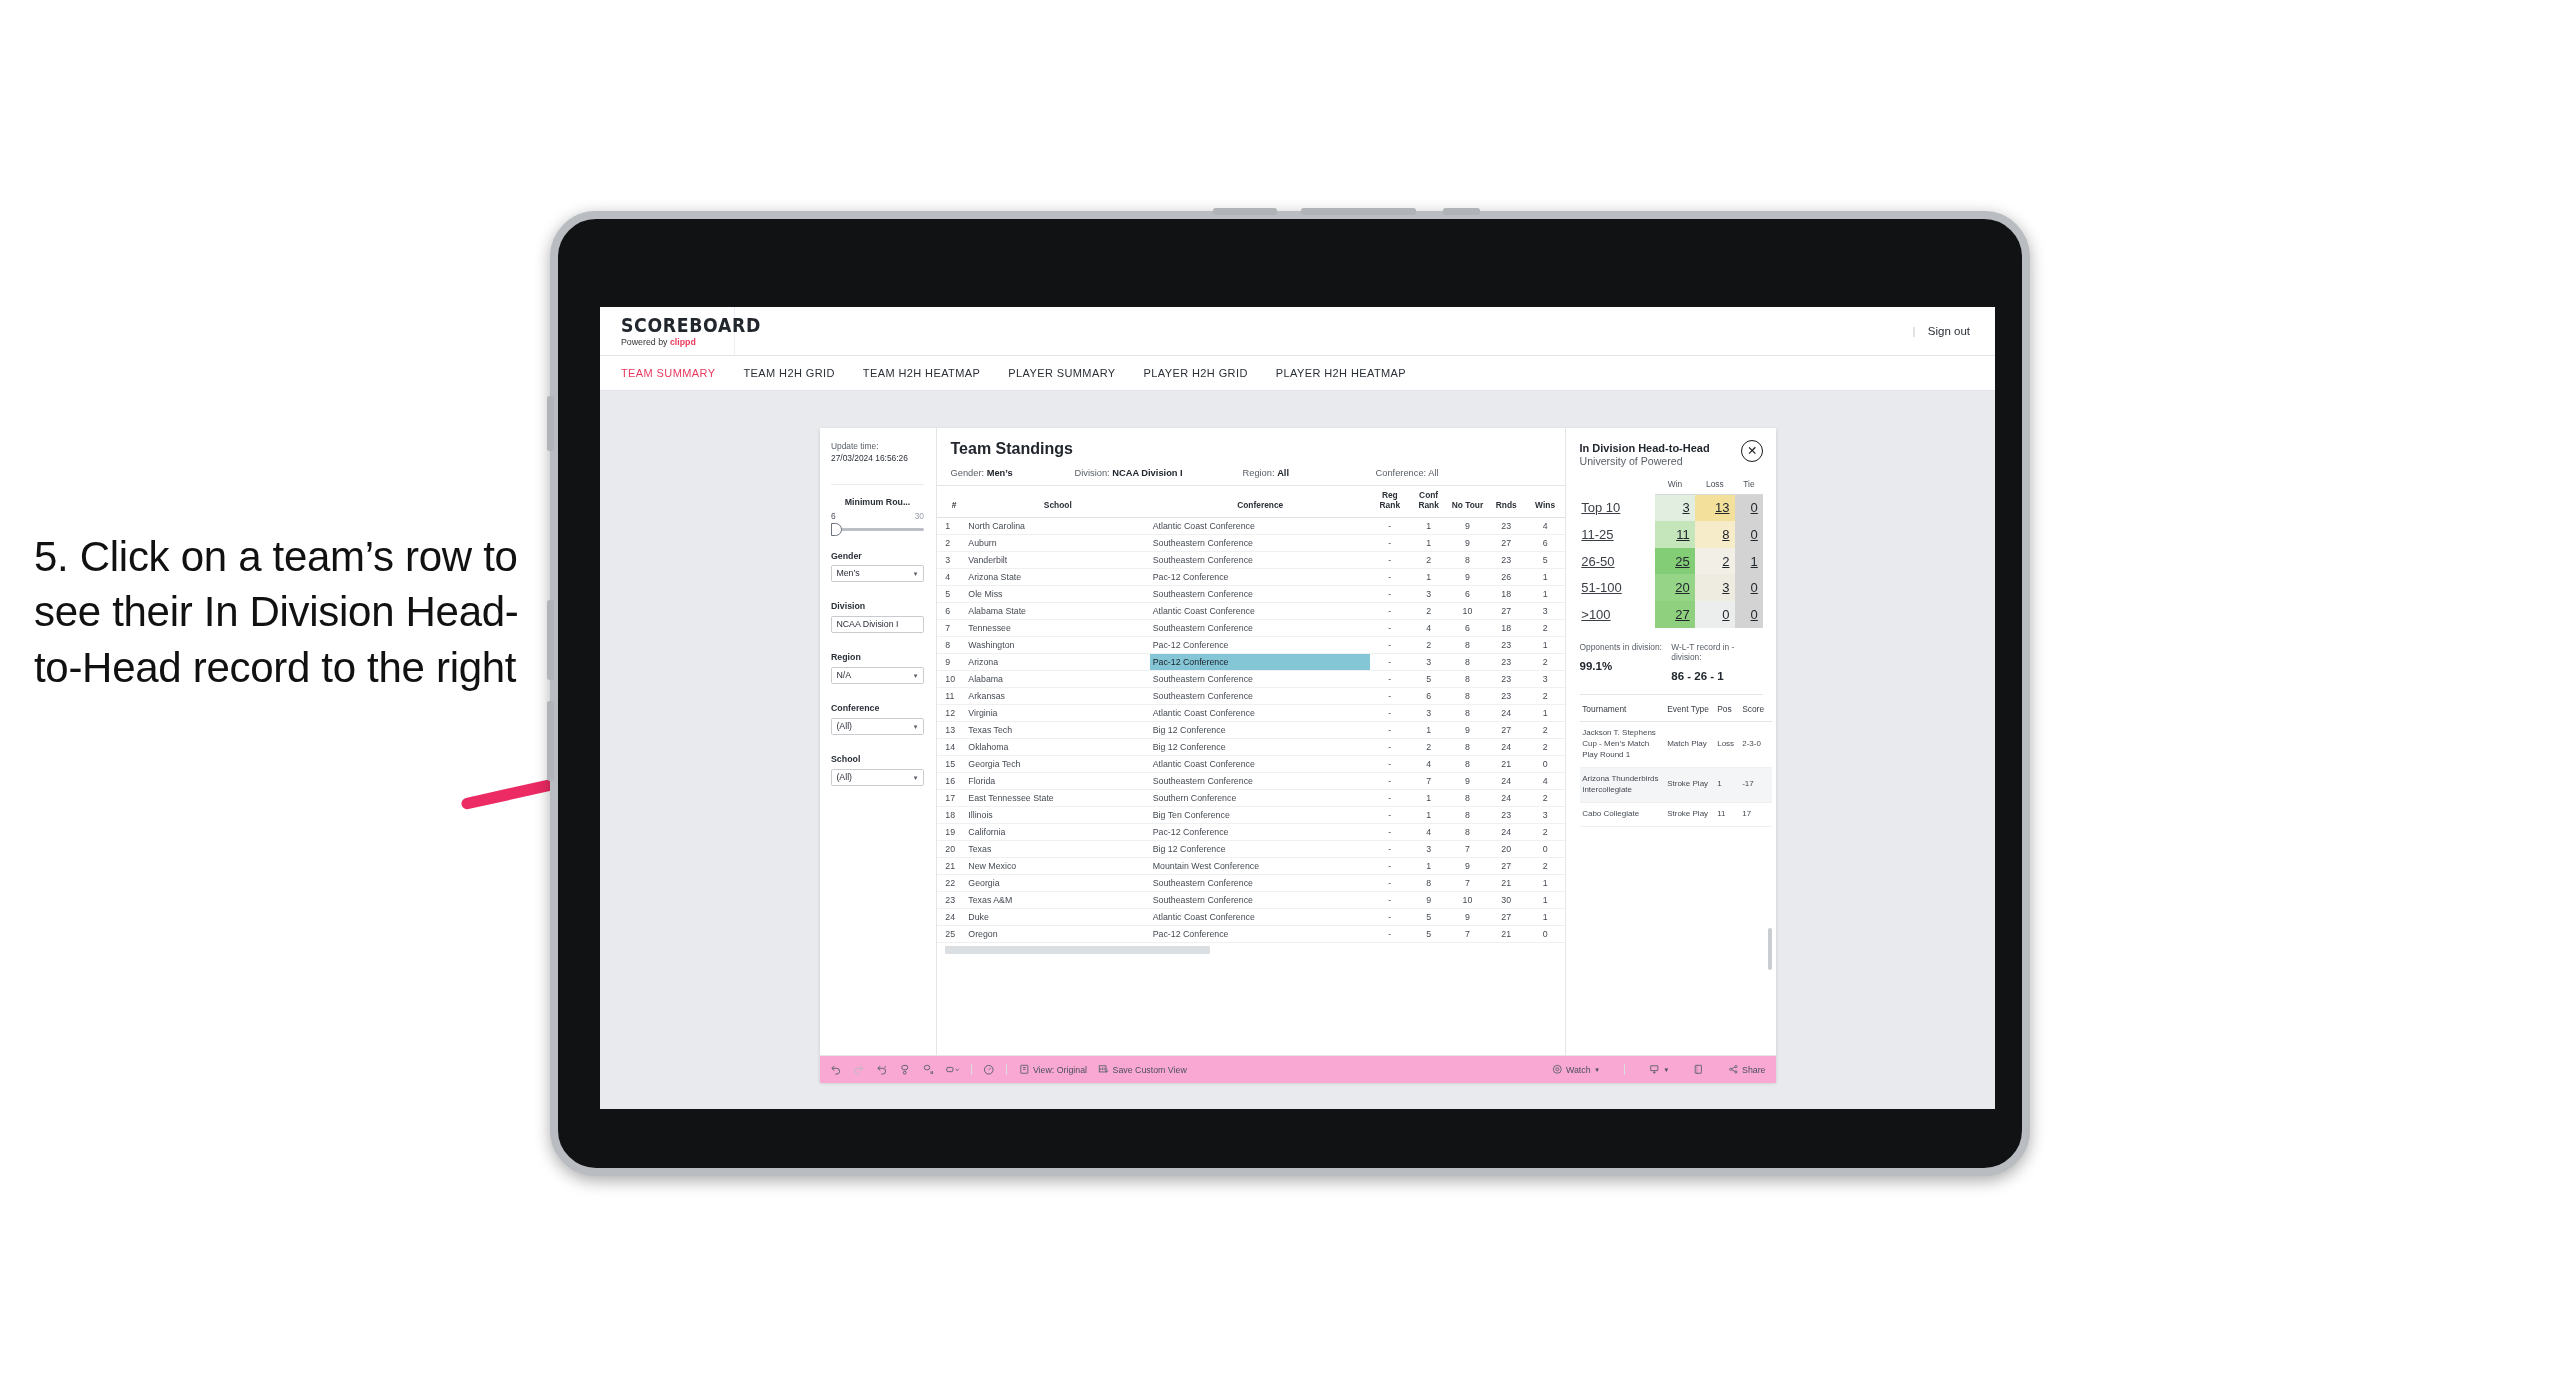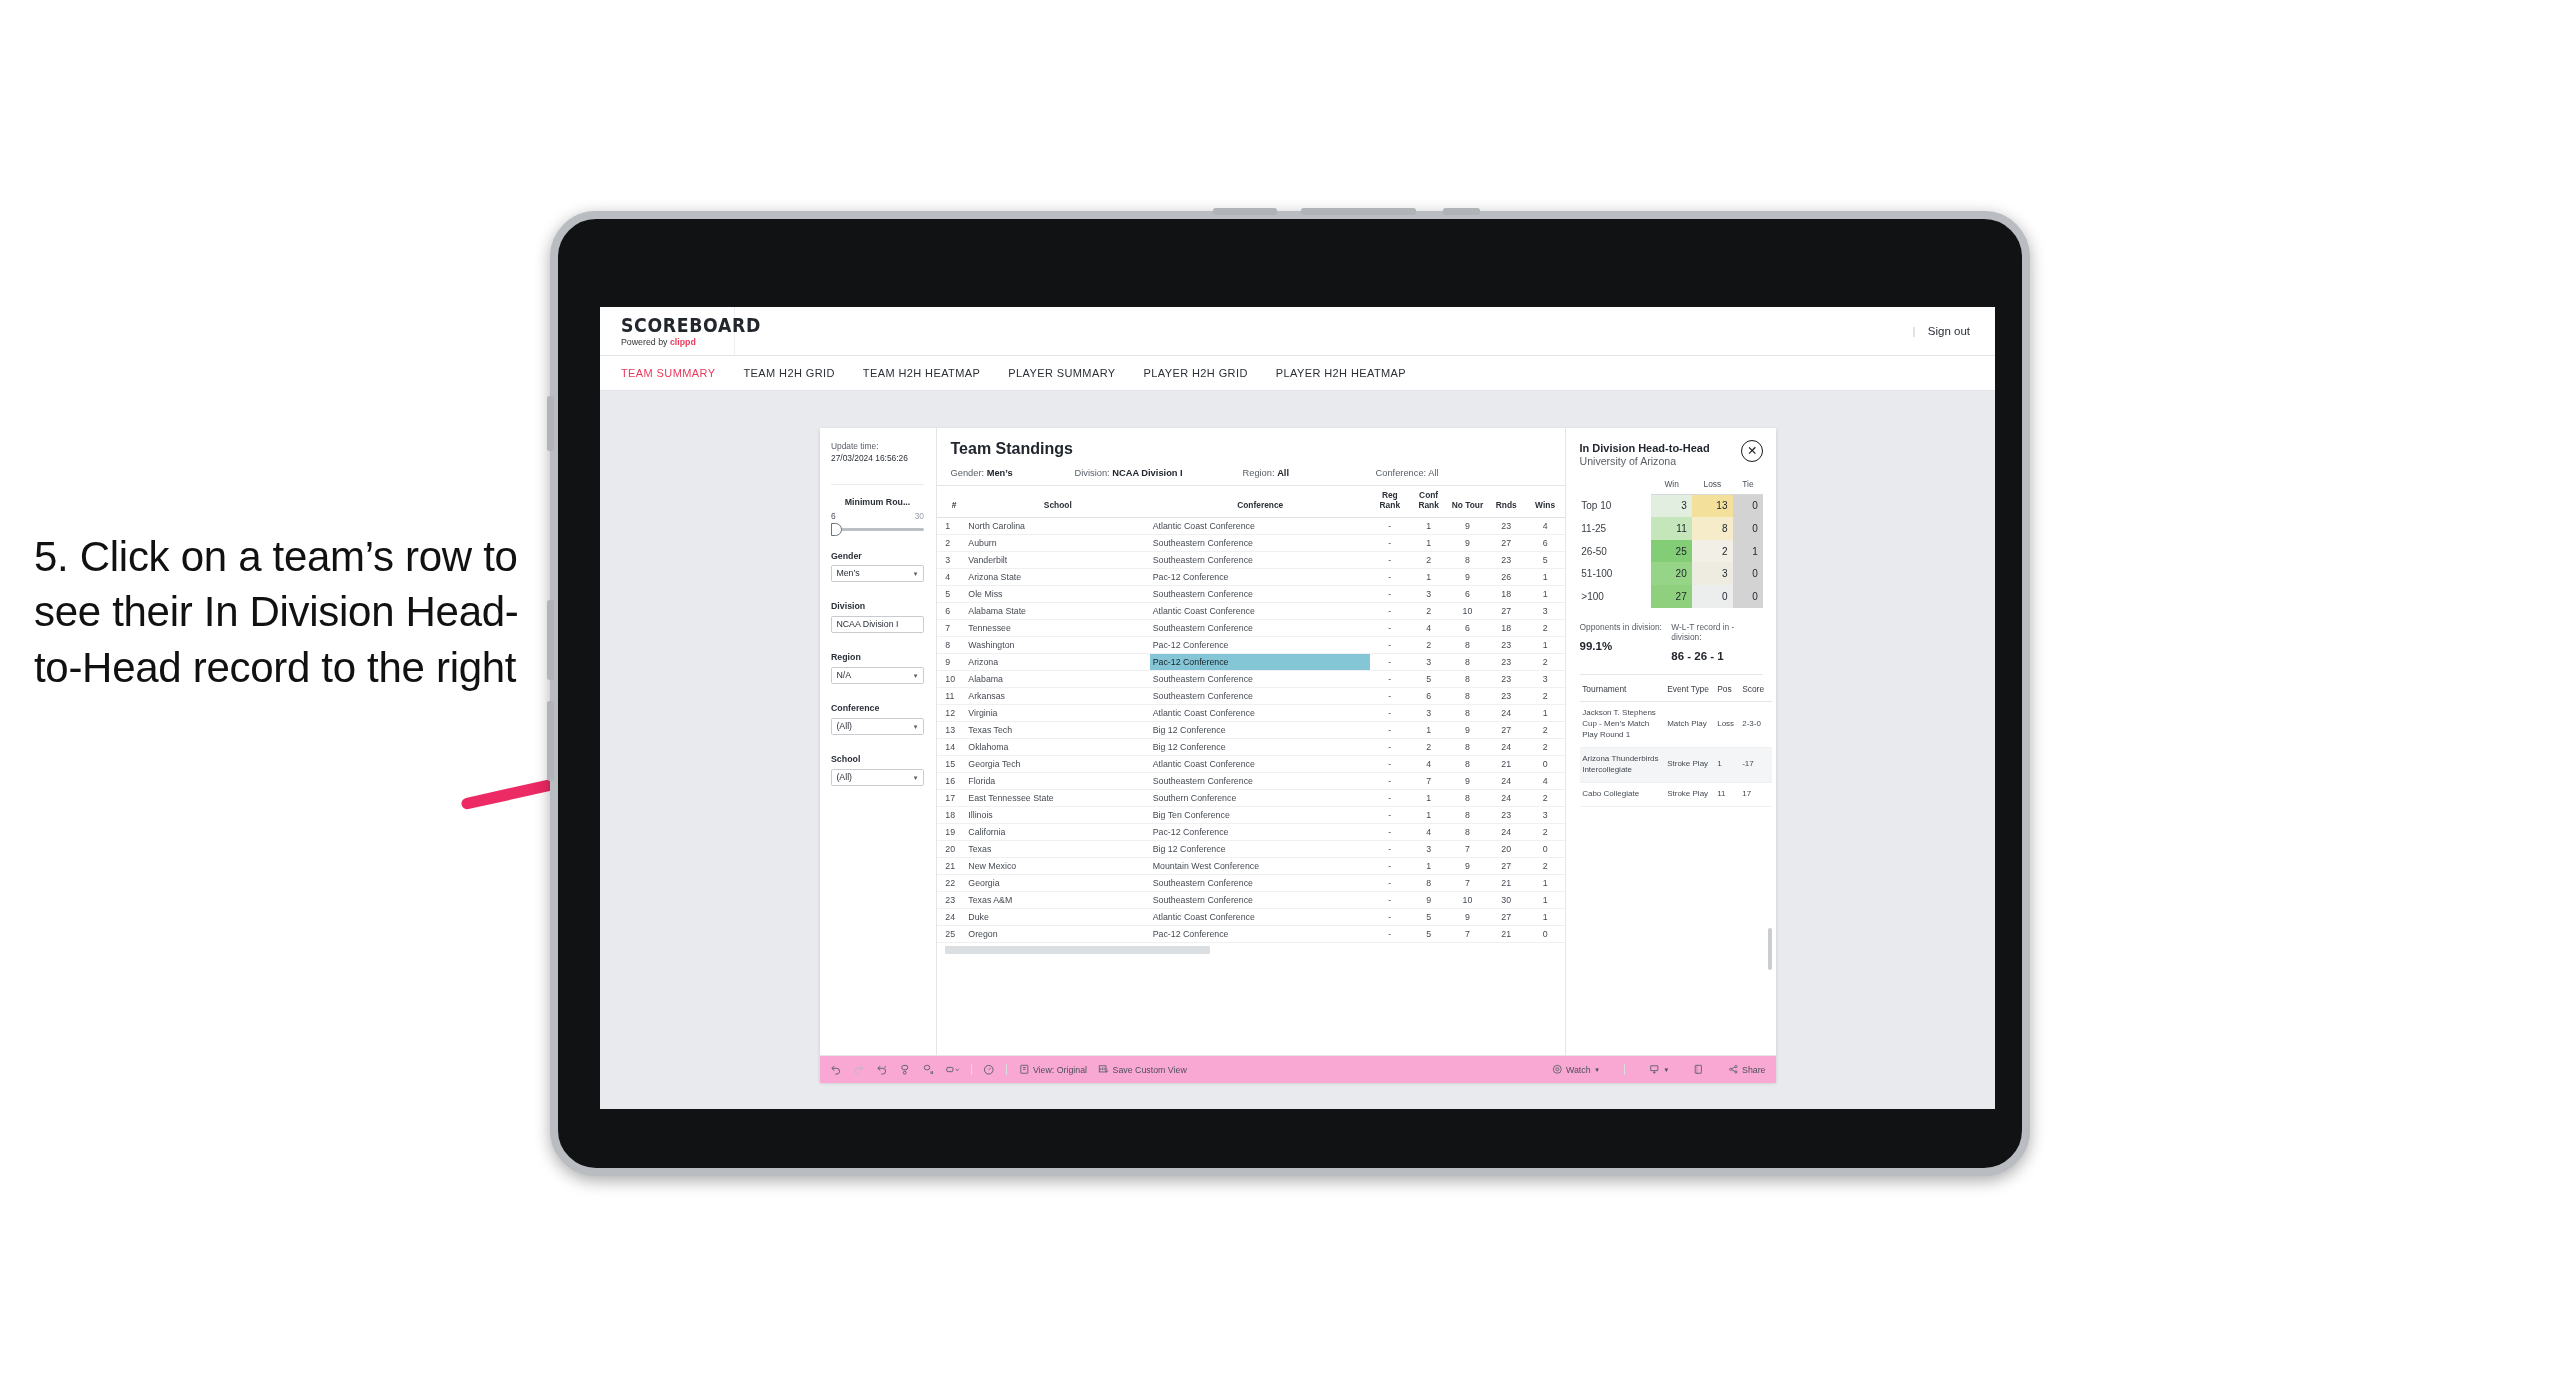--- a/index.html
+++ b/index.html
@@ -118,21 +118,21 @@
   #h2h { width: 211px; border-left: 0.9px solid #e3e5e8; padding: 14px 12.4px 0 14px; position: relative; background:#fff; }
   .h2h-title { font-size: 11px; font-weight: 700; color: #22272e; }
   .h2h-sub { font-size: 10.6px; color: #5a6068; margin-top: 0.9px; }
   .close-btn { position: absolute; right: 12.4px; top: 12.4px; width: 22px; height: 22px;
                border: 1.9px solid #16191d; border-radius: 50%; display: flex;
                align-items: center; justify-content: center; font-size: 12.4px; color: #16191d; cursor: pointer; line-height:1; }
   table.hm { width: 100%; border-collapse: collapse; margin-top: 12.4px; font-size: 8.4px; }
   table.hm th { font-weight: 400; color: #4a5059; font-size: 8.4px; padding-bottom: 4.4px; text-align: center;
                 border-bottom: 0.9px solid #d6d9dc; }
   table.hm th.rowlab { border-bottom: none; }
-  table.hm td { padding: 5.8px 5.3px; text-align: right; color: #22272e; font-size: 10px; }
+  table.hm td { padding: 5.8px 5.3px; text-align: right; color: #22272e; font-size: 13px; text-decoration: underline; }
   table.hm td.rowlab { text-align: left; color: #3b4047; background: #fff !important; padding-left: 1.8px; }
   .sumrow { display: flex; margin-top: 14px; font-size: 8.4px; color: #5a6068; }
   .sumrow > div { flex: 1; }
   .sumval { font-size: 11.5px; font-weight: 700; color: #22272e; margin-top: 8px; }
   .tour-sep { border-top: 0.9px solid #e3e5e8; margin-top: 12.4px; }
   table.tt { width: 100%; border-collapse: collapse; font-size: 8px; margin-top: 1.8px; table-layout: fixed; }
   table.tt th { font-weight: 400; color: #3b4047; font-size: 8.4px; text-align: left;
                 padding: 7px 2.7px; border-bottom: 0.9px solid #e3e5e8; }
   table.tt td { padding: 6.2px 2.7px; color: #454b53; border-bottom: 0.9px solid #eef0f2; vertical-align: middle; line-height: 1.35; }
   table.tt tr.alt td { background: #f4f5f6; }
@@ -541,21 +541,21 @@
                         <td class="c-n">0</td>
                       </tr>
                     </tbody>
                 </table>
                 <div class="hbar"></div>
               </div>
             </div>
 
             <div id="h2h">
               <div class="h2h-title">In Division Head-to-Head</div>
-              <div class="h2h-sub">University of Arizona</div>
+              <div class="h2h-sub">University of Powered</div>
               <div class="close-btn">✕</div>
 
               <table class="hm">
                 <thead>
                     <tr>
                   <th class="rowlab"></th>
                   <th>Win</th>
                   <th>Loss</th>
                   <th>Tie</th>
                 </tr>

